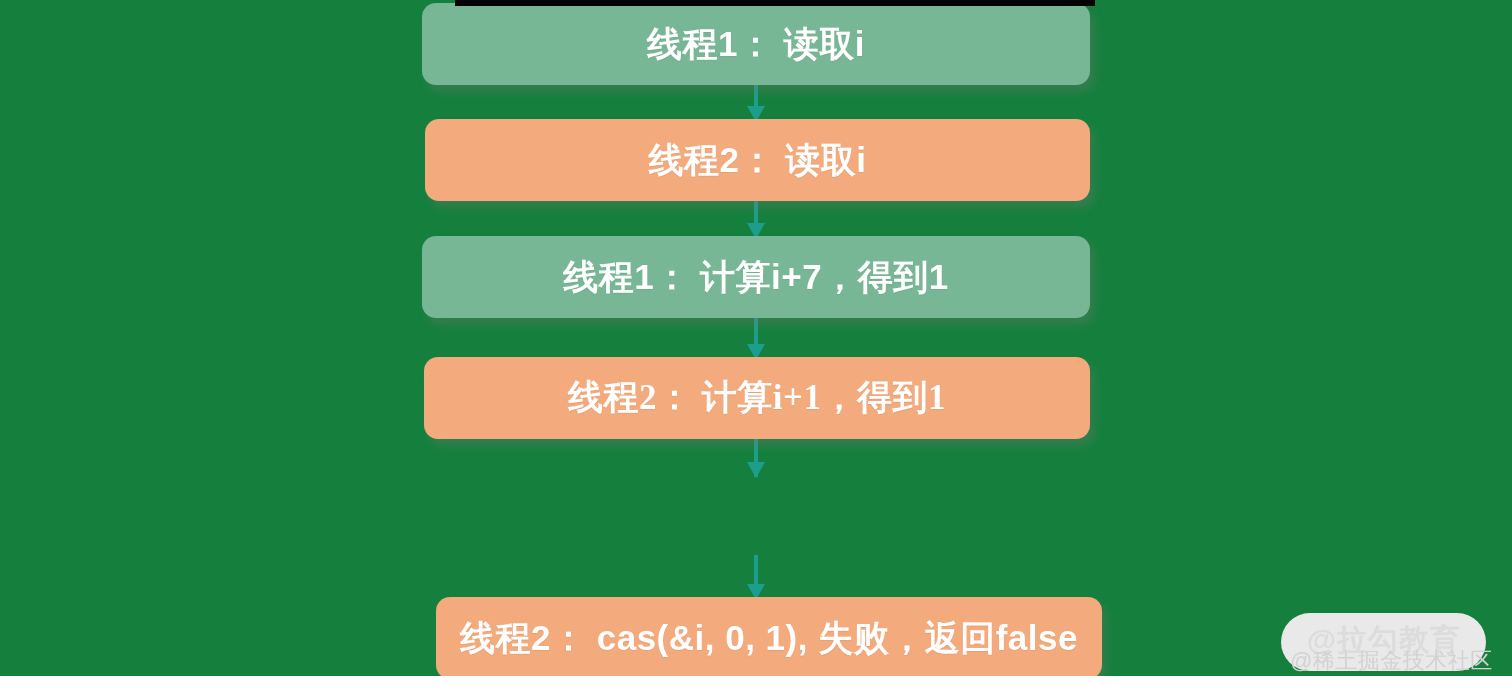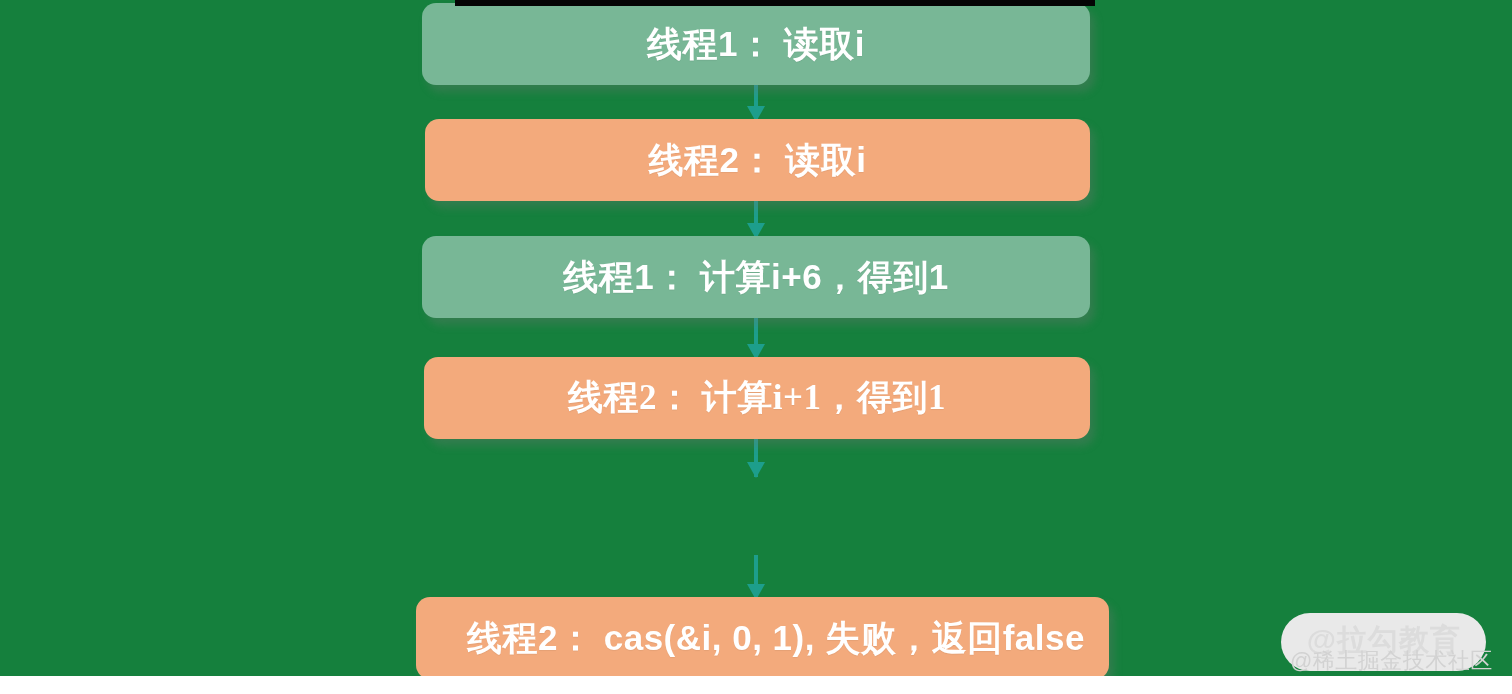--- a/index.html
+++ b/index.html
@@ -65,21 +65,21 @@
   }
 
   .box-green { background: #78b796; }
   .box-orange { background: #f3aa7c; text-align: center; }
 
   .b1 { left: 422px; top: 3px;   width: 668px; height: 82px; }
   .b2 { left: 425px; top: 119px; width: 665px; height: 82px; }
   .b3 { left: 422px; top: 236px; width: 668px; height: 82px; }
   .b4 { left: 424px; top: 357px; width: 666px; height: 82px; font-family: Liberation Serif, serif; }
   .b5 { left: 422px; top: 475px; width: 668px; height: 80px; }
-  .b6 { left: 416px; top: 597px; width: 666px; height: 82px; padding-left: 27px; }
+  .b6 { left: 436px; top: 597px; width: 666px; height: 82px; }
 
   
   .arrow {
     position: absolute;
     left: 753px;
     width: 6px;
     z-index: 2;
   }
   .arrow .shaft {
     position: absolute;
@@ -166,21 +166,21 @@
   <div class="flow-box box-orange b2">
     <span class="label">线程2： 读取i</span>
   </div>
 
   <div class="arrow a2">
     <div class="shaft"></div>
     <div class="head"></div>
   </div>
 
   <div class="flow-box box-green b3">
-    <span class="label">线程1： 计算i+6，得到1</span>
+    <span class="label">线程1： 计算i+7，得到1</span>
   </div>
 
   <div class="arrow a3">
     <div class="shaft"></div>
     <div class="head"></div>
   </div>
 
   <div class="flow-box box-orange b4">
     <span class="label">线程2： 计算i+1，得到1</span>
   </div>

